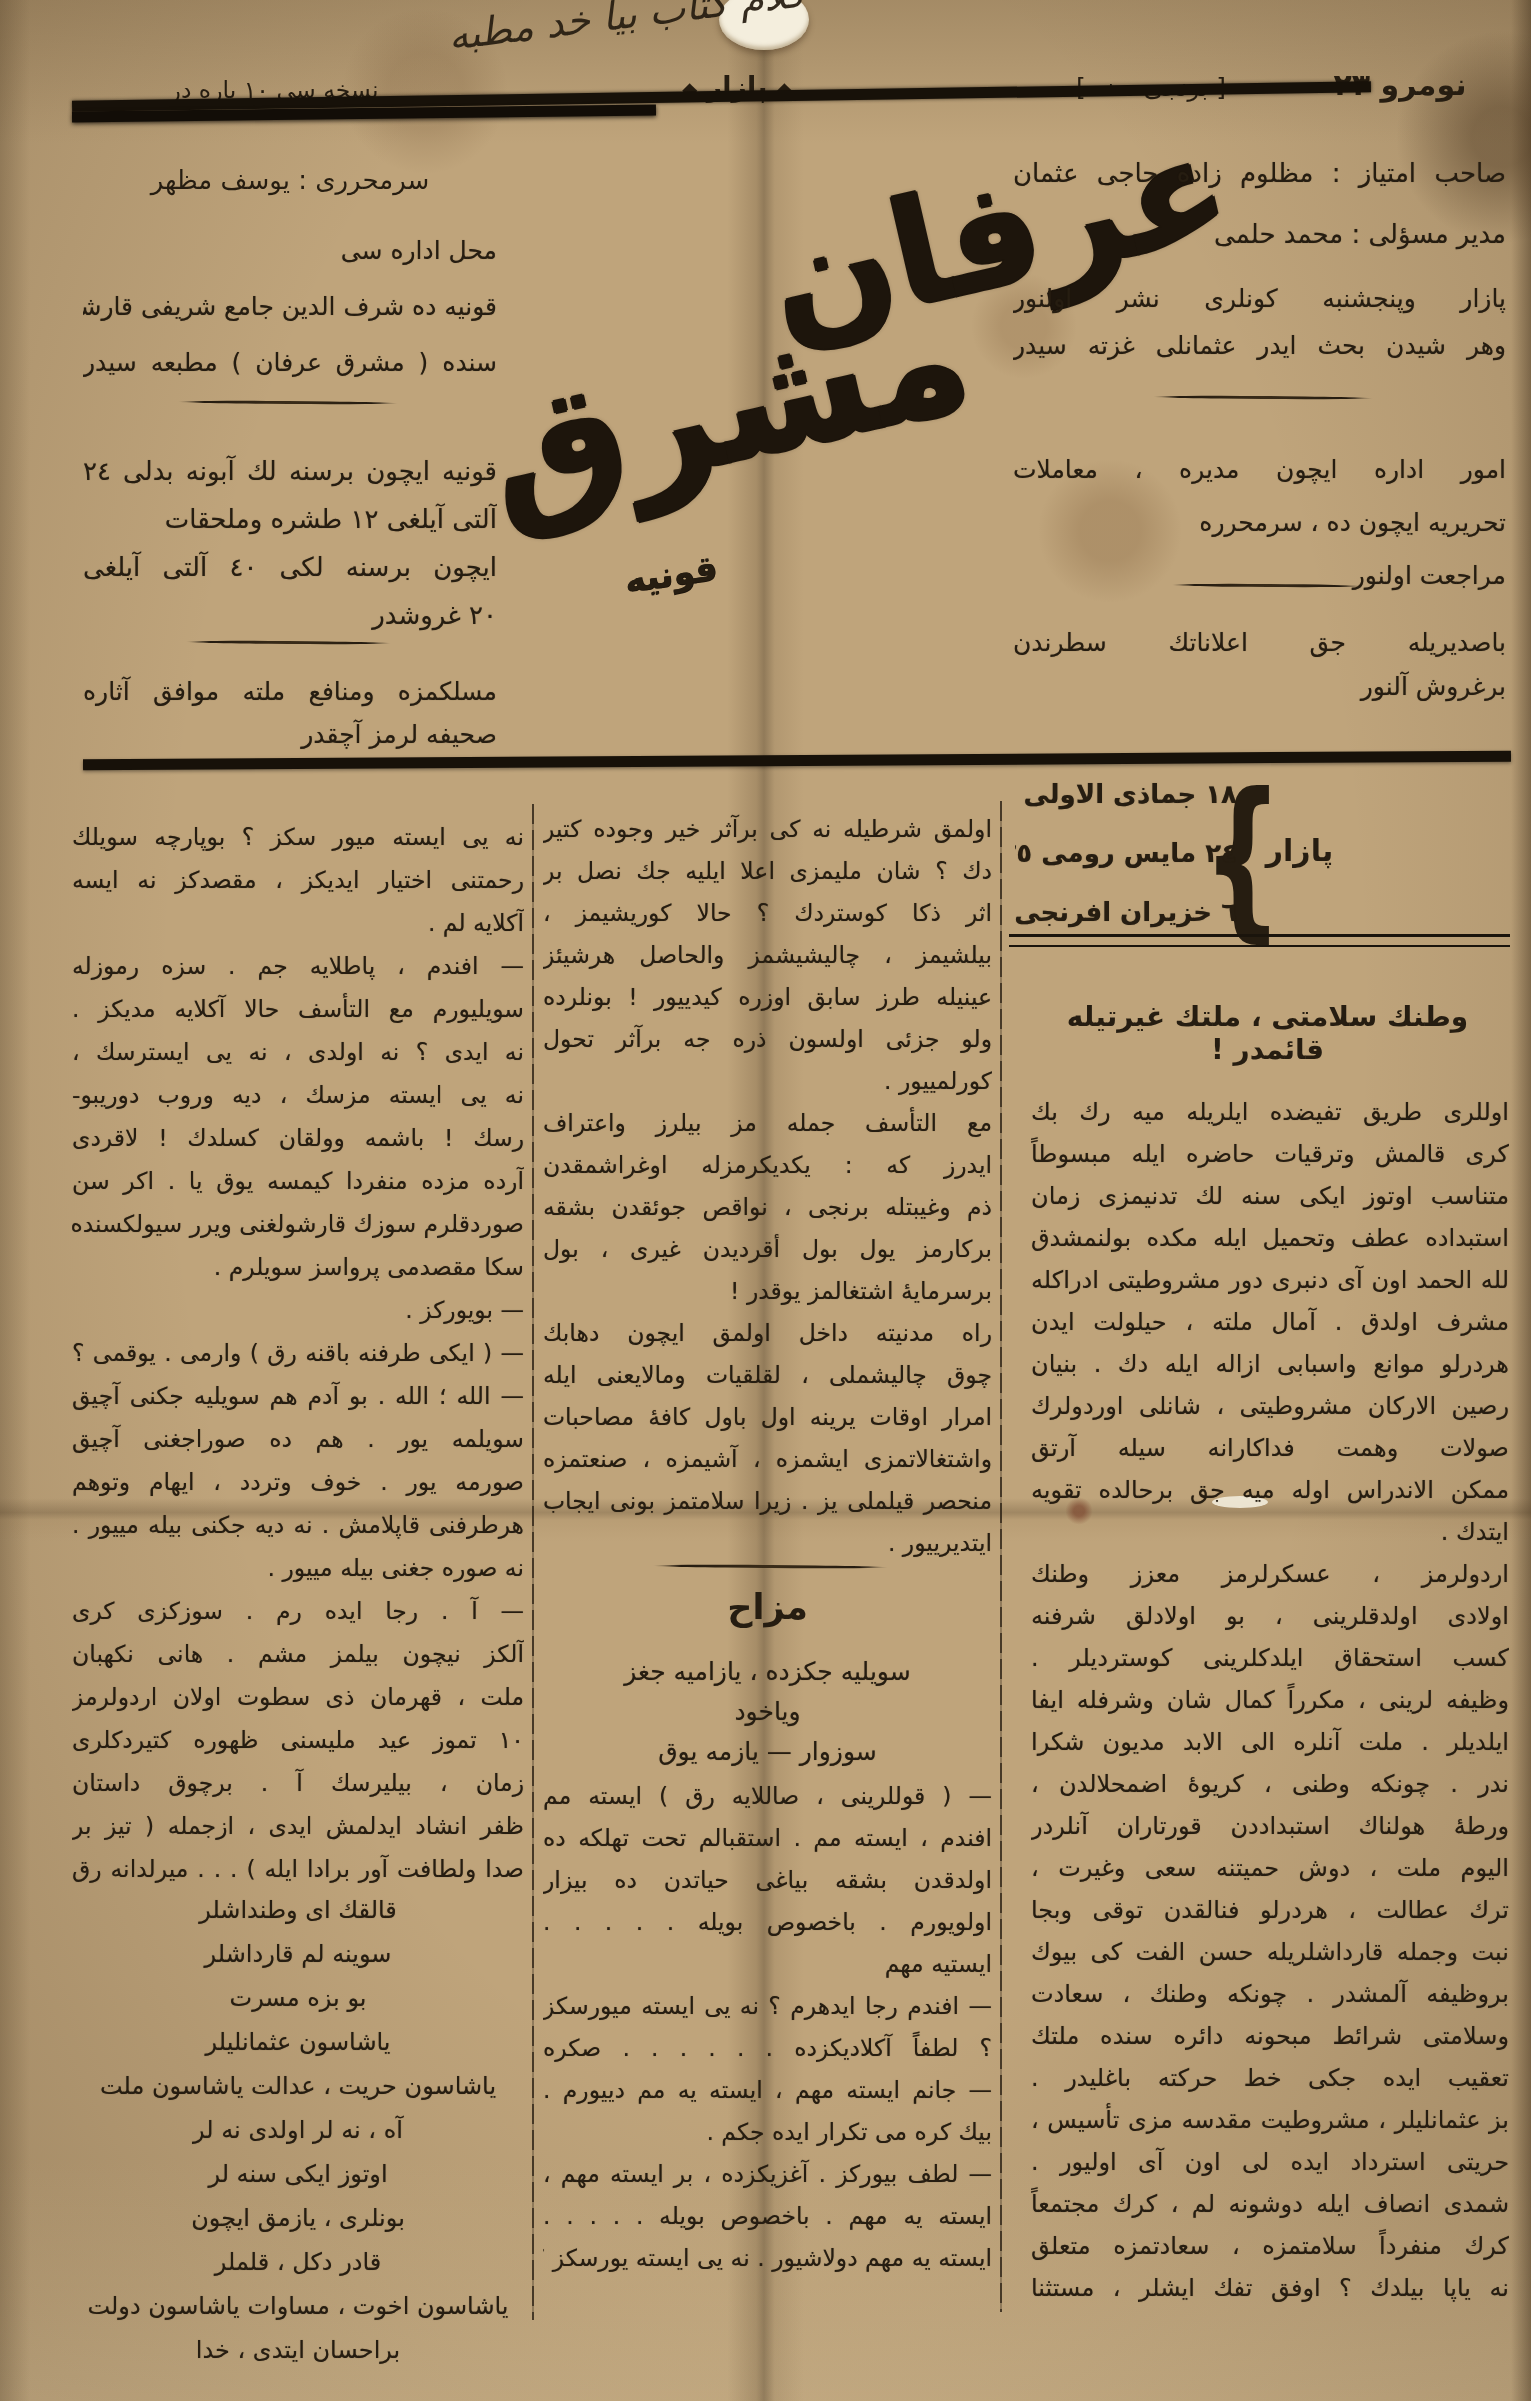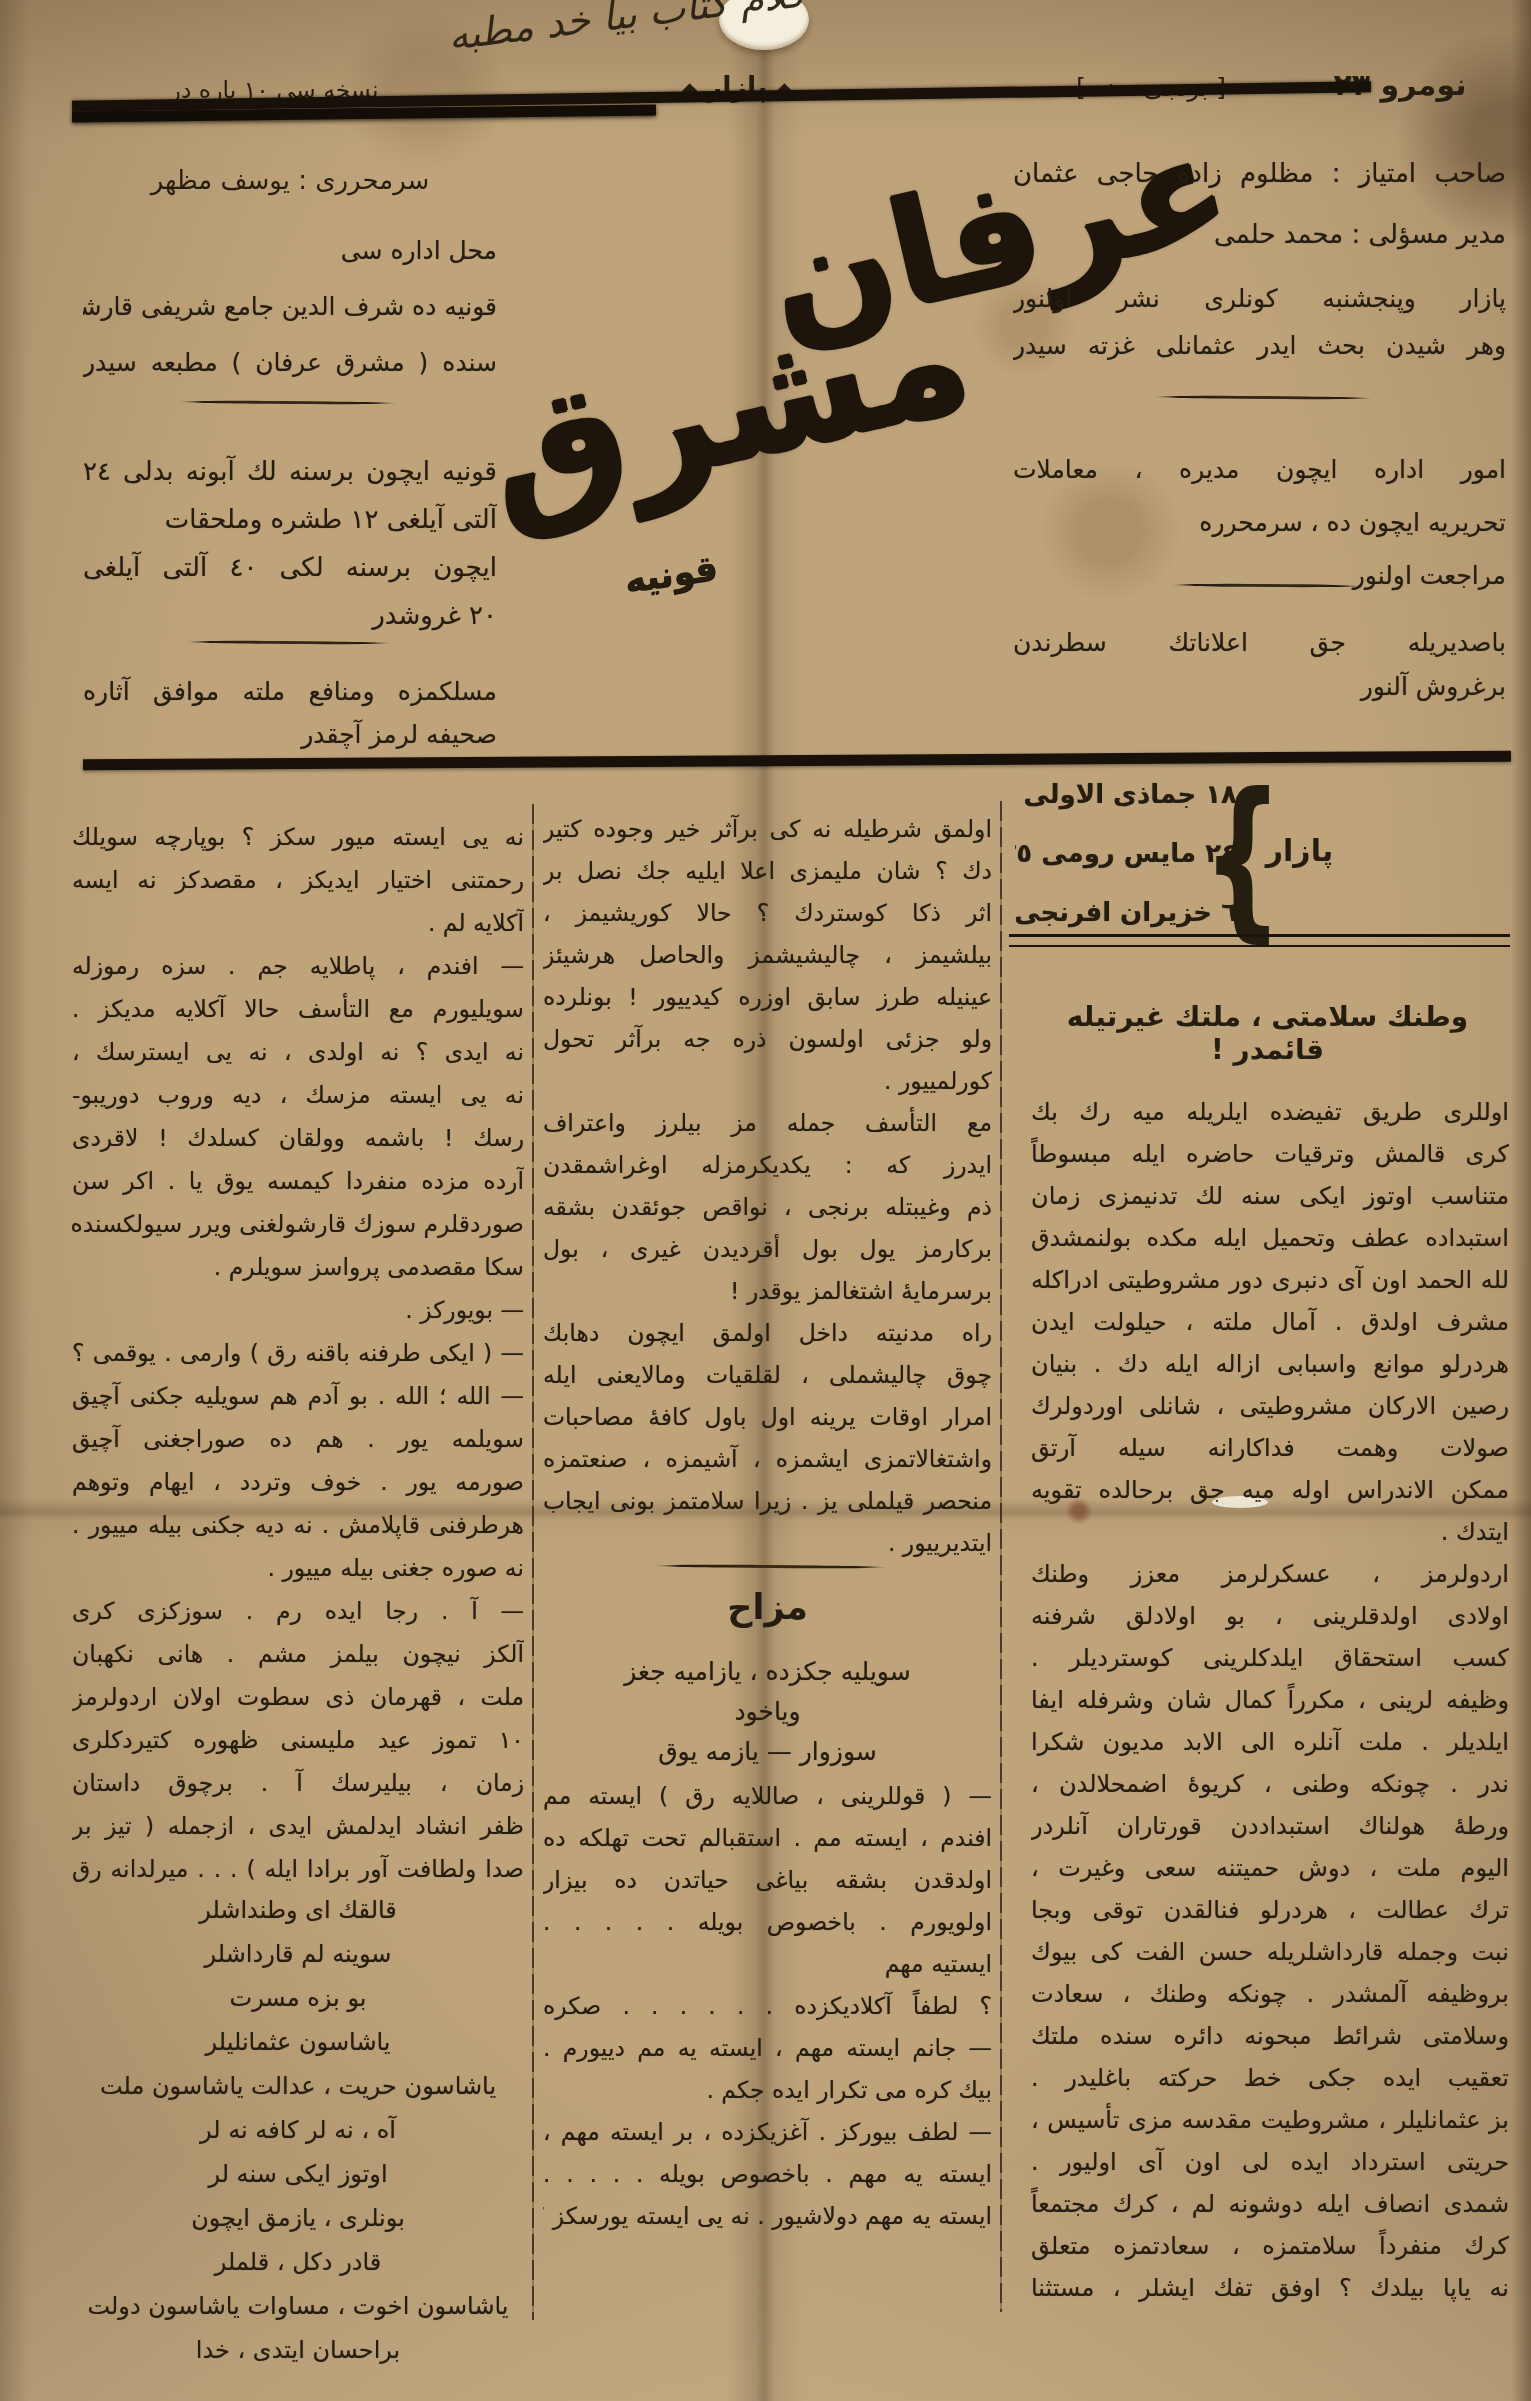--- a/index.html
+++ b/index.html
@@ -249,20 +249,21 @@
       <div class="ln short">وياخود</div>
       <div class="ln short">سوزوار — يازمه يوق</div>
     </div>
   <div class="abs bl mid-dia">
 
   <div class="ln">— ( قوللرينى ، صاللايه رق ) ايسته مم</div>
       <div class="ln">افندم ، ايسته مم . استقبالم تحت تهلكه ده</div>
       <div class="ln">اولدقدن بشقه بياغى حياتدن ده بيزار</div>
       <div class="ln">اولويورم . باخصوص بويله . . . . .</div>
       <div class="ln short">ايستيه مهم</div>
+      <div class="ln">— افندم رجا ايدهرم ؟ نه يى ايسته ميورسكز</div>
       <div class="ln">؟ لطفاً آكلاديكزده . . . . . . صكره</div>
       <div class="ln">— جانم ايسته مهم ، ايسته يه مم دييورم .</div>
       <div class="ln short">بيك كره مى تكرار ايده جكم .</div>
       <div class="ln">— لطف بيوركز . آغزيكزده ، بر ايسته مهم ،</div>
       <div class="ln">ايسته يه مهم . باخصوص بويله . . . . .</div>
       <div class="ln">ايسته يه مهم دولاشيور . نه يى ايسته يورسكز ؟</div>
     </div>
 
   <div class="abs bl col-left">
 
@@ -292,21 +293,21 @@
       <div class="ln">ظفر انشاد ايدلمش ايدى ، ازجمله ( تيز بر</div>
       <div class="ln">صدا ولطافت آور برادا ايله ) . . . ميرلدانه رق</div>
     </div>
   <div class="abs bl c-al col-verse">
 
   <div class="ln short">قالقك اى وطنداشلر</div>
       <div class="ln short">سوينه لم قارداشلر</div>
       <div class="ln short">بو بزه مسرت</div>
       <div class="ln short">ياشاسون عثمانليلر</div>
       <div class="ln">ياشاسون حريت ، عدالت ياشاسون ملت</div>
-      <div class="ln short">آه ، نه لر كافه نه لر</div>
+      <div class="ln short">آه ، نه لر اولدى نه لر</div>
       <div class="ln short">اوتوز ايكى سنه لر</div>
       <div class="ln short">بونلرى ، يازمق ايچون</div>
       <div class="ln short">قادر دكل ، قلملر</div>
       <div class="ln">ياشاسون اخوت ، مساوات ياشاسون دولت</div>
       <div class="ln short">براحسان ايتدى ، خدا</div>
     </div>
 
 </div>
 
 

